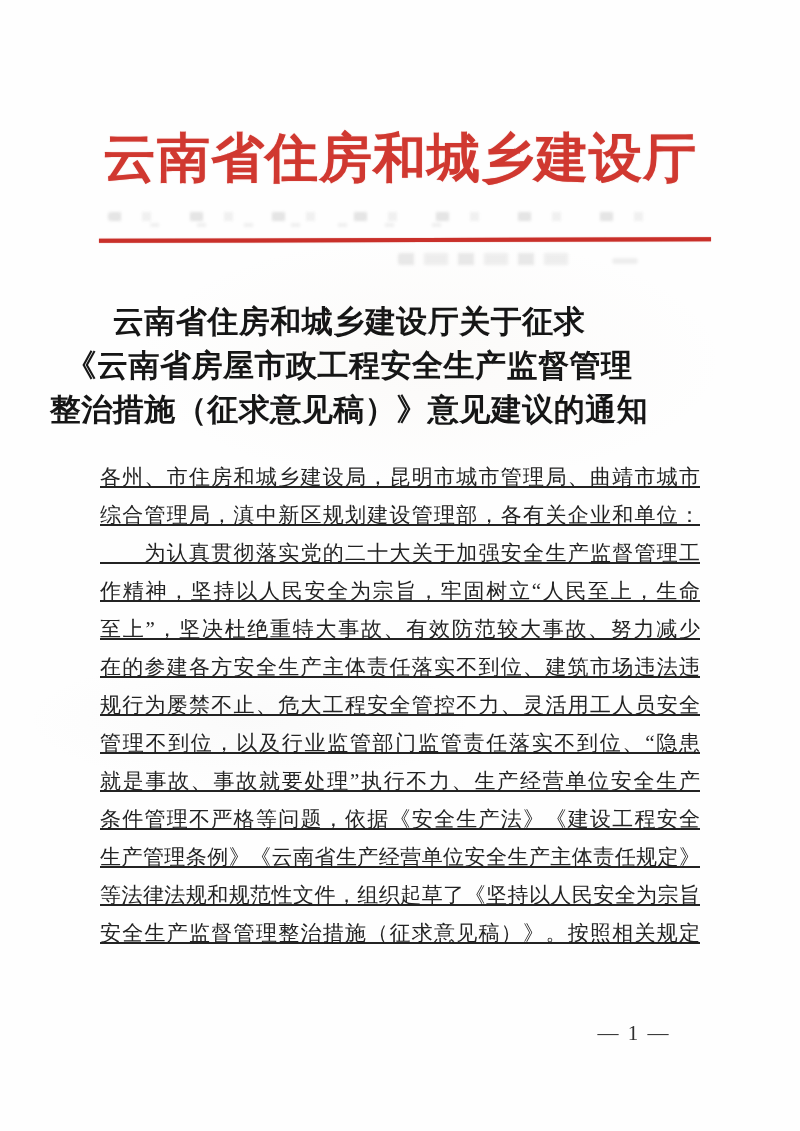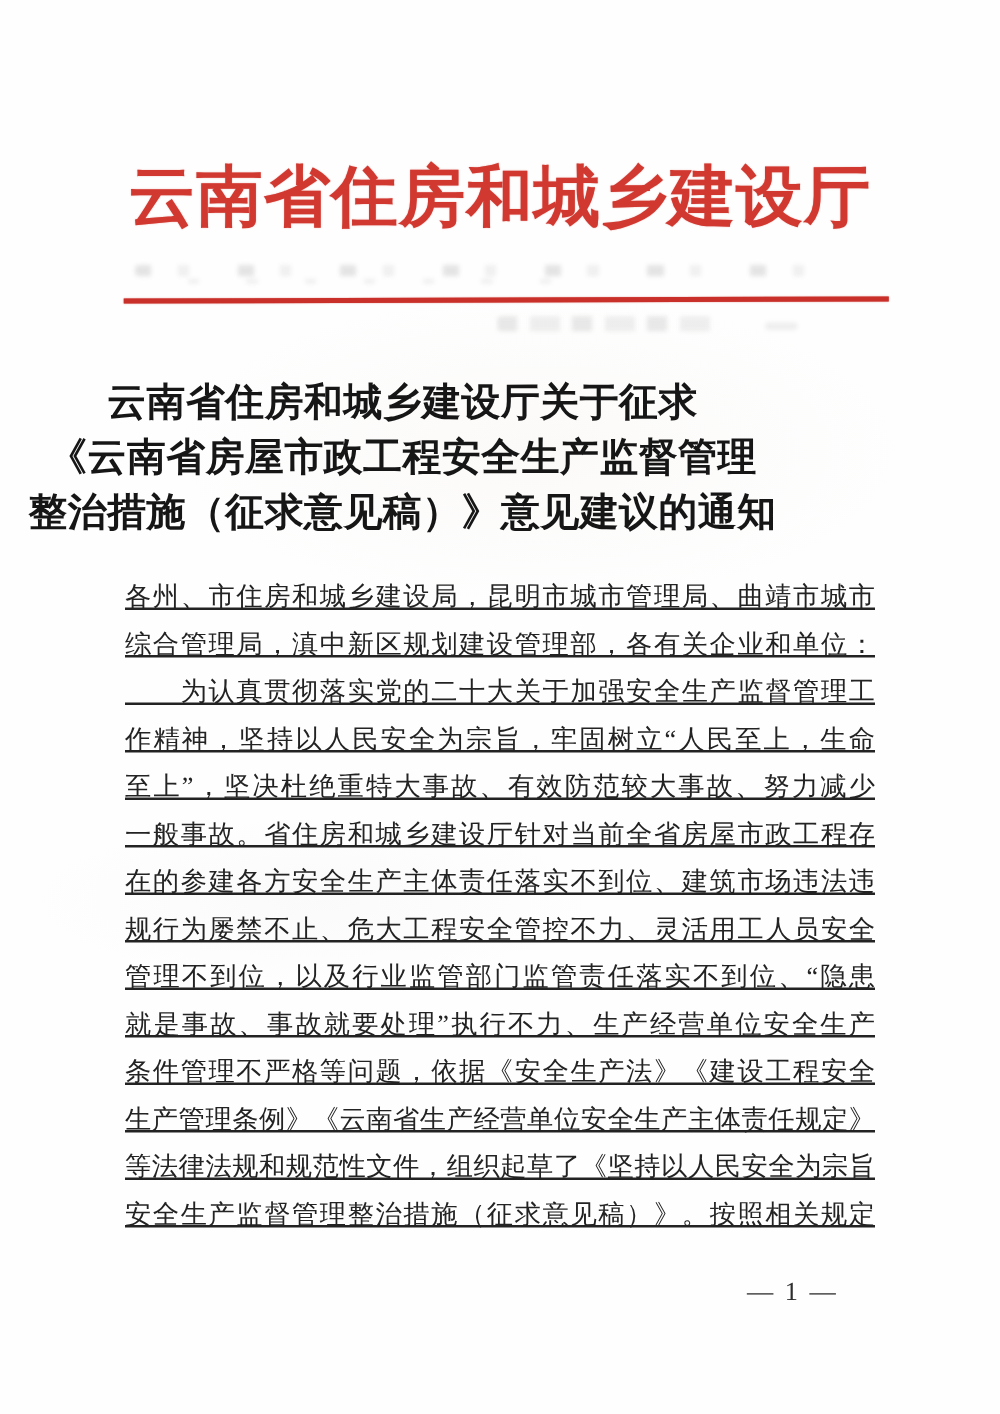--- a/index.html
+++ b/index.html
@@ -66,20 +66,21 @@
     opacity:.7;
   }
   
   .doc-title{
     position:absolute;top:300px;left:0;width:644px;
     text-align:center;
     font-size:31px;line-height:44px;
     font-weight:bold;
     color:#161616;
     letter-spacing:0.5px;
+    padding-left:27px;
   }
   
   .doc-body{
     position:absolute;top:458px;left:100px;width:600px;
     color:#232323;
     font-size:21px;
     text-decoration:underline;
   }
   .body-line{
     height:38px;line-height:38px;
@@ -117,21 +118,20 @@
     <div>《云南省房屋市政工程安全生产监督管理</div>
     <div>整治措施（征求意见稿）》意见建议的通知</div>
   </div>
 
   <div class="doc-body">
     <div class="body-line">各州、市住房和城乡建设局，昆明市城市管理局、曲靖市城市</div>
     <div class="body-line">综合管理局，滇中新区规划建设管理部，各有关企业和单位：</div>
     <div class="body-line">　　为认真贯彻落实党的二十大关于加强安全生产监督管理工</div>
     <div class="body-line">作精神，坚持以人民安全为宗旨，牢固树立“人民至上，生命</div>
     <div class="body-line">至上”，坚决杜绝重特大事故、有效防范较大事故、努力减少</div>
-    <div class="body-line">一般事故。省住房和城乡建设厅针对当前全省房屋市政工程存</div>
     <div class="body-line">在的参建各方安全生产主体责任落实不到位、建筑市场违法违</div>
     <div class="body-line">规行为屡禁不止、危大工程安全管控不力、灵活用工人员安全</div>
     <div class="body-line">管理不到位，以及行业监管部门监管责任落实不到位、“隐患</div>
     <div class="body-line">就是事故、事故就要处理”执行不力、生产经营单位安全生产</div>
     <div class="body-line">条件管理不严格等问题，依据《安全生产法》《建设工程安全</div>
     <div class="body-line">生产管理条例》《云南省生产经营单位安全生产主体责任规定》</div>
     <div class="body-line">等法律法规和规范性文件，组织起草了《坚持以人民安全为宗旨</div>
     <div class="body-line">安全生产监督管理整治措施（征求意见稿）》。按照相关规定</div>
   </div>
 

